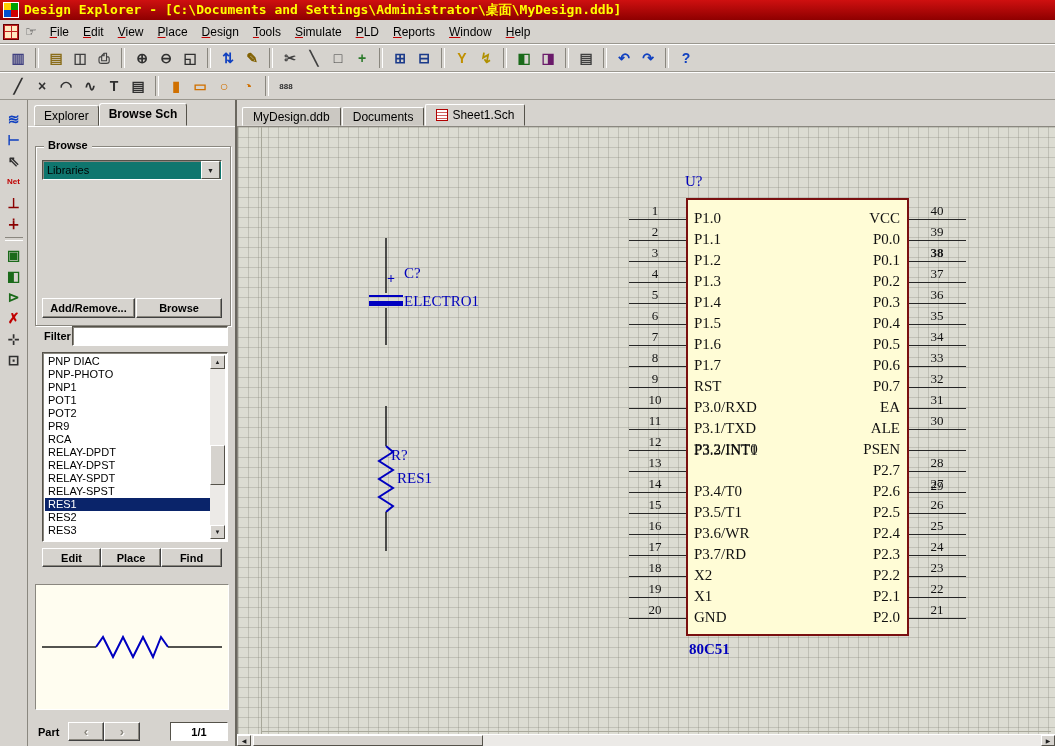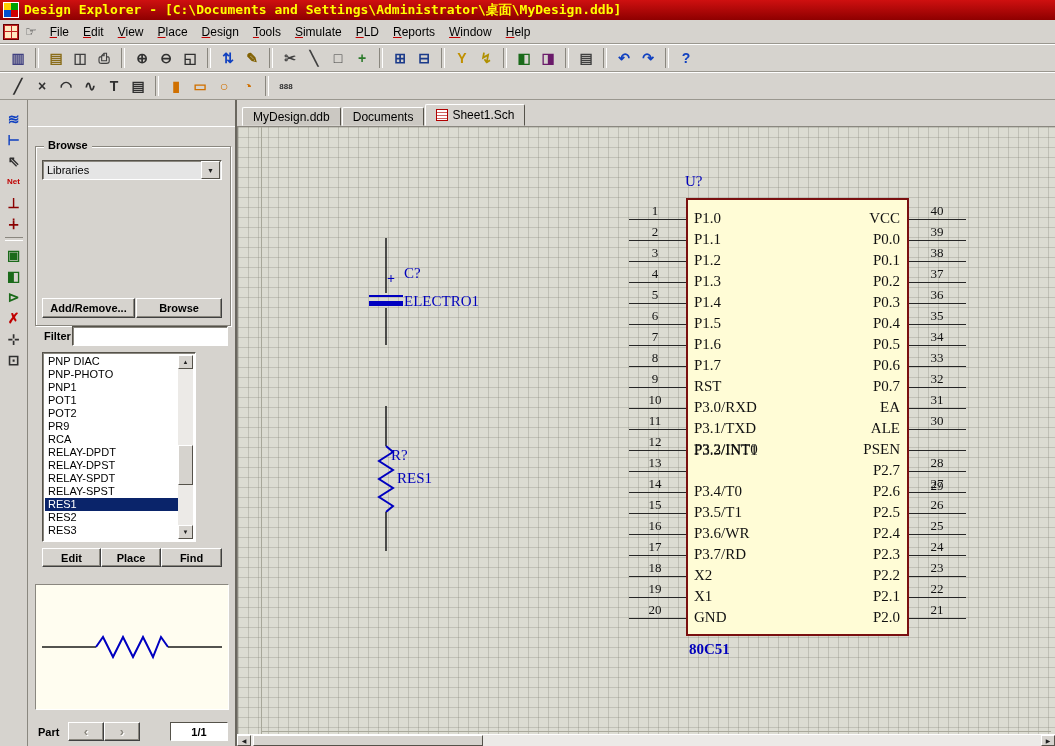--- a/index.html
+++ b/index.html
@@ -50,32 +50,32 @@
   .ptabs{position:absolute;left:6px;top:3px;display:flex;align-items:flex-end;height:23px;}
   .ptab{padding:3px 9px 2px;font-size:12px;border:1px solid;border-color:#fff #55524a #b5b2aa #fff;
     background:#cbc8c2;border-radius:3px 3px 0 0;cursor:default;}
   .ptab.active{background:#d6d3ce;font-weight:bold;border-bottom-color:#d6d3ce;padding-bottom:4px;}
   .panel-rule{position:absolute;left:0;top:26px;width:100%;border-top:1px solid #fff;}
 
   .group{position:absolute;left:7px;top:46px;width:194px;height:178px;border:1px solid #8a877f;
     box-shadow:1px 1px 0 #ffffff inset, 1px 1px 0 #ffffff;}
   .group-legend{position:absolute;top:-8px;left:8px;background:#d6d3ce;padding:0 4px;font-weight:bold;}
 
-  .combo{position:absolute;left:14px;top:60px;width:180px;height:20px;background:#e5e5e5;
+  .combo{position:absolute;left:14px;top:60px;width:180px;height:20px;background:#0f766e;
     border:1px solid;border-color:#55524a #fff #fff #55524a;box-shadow:inset 1px 1px 0 #8a877f;
     display:flex;align-items:center;box-sizing:border-box;}
   .combo .combo-value{flex:1;padding-left:4px;font-size:11px;}
   .combo .combo-btn{width:17px;height:16px;margin-right:1px;background:#d6d3ce;
     border:1px solid;border-color:#fff #55524a #55524a #fff;display:flex;align-items:center;justify-content:center;
     font-size:7px;color:#202020;}
 
   .listbox{position:absolute;background:#fff;border:1px solid;border-color:#55524a #fff #fff #55524a;
     box-shadow:inset 1px 1px 0 #8a877f;box-sizing:border-box;overflow:hidden;}
   #library-list{left:14px;top:88px;width:180px;height:104px;}
-  #component-list{left:14px;top:252px;width:154px;height:190px;}
+  #component-list{left:14px;top:252px;width:186px;height:190px;}
   .lrow{height:13px;line-height:13px;padding-left:3px;white-space:nowrap;font-size:11px;cursor:default;}
   .lrow.selected{background:#0a246a;color:#fff;}
   .list-inner{position:absolute;left:2px;top:2px;right:17px;bottom:2px;overflow:hidden;}
 
   .vscroll{position:absolute;top:2px;right:2px;bottom:2px;width:15px;background:#eceae7;}
   .sb-btn{position:absolute;left:0;width:15px;height:14px;background:#d6d3ce;
     border:1px solid;border-color:#fff #55524a #55524a #fff;display:flex;align-items:center;justify-content:center;
     font-size:6px;color:#202020;box-sizing:border-box;}
   .sb-up{top:0;}
   .sb-down{bottom:0;}
@@ -238,20 +238,24 @@
       <div class="vsep"></div>
       <div class="tbtn" style="color: rgb(26, 106, 26);">▣</div>
       <div class="tbtn" style="color: rgb(26, 106, 26);">◧</div>
       <div class="tbtn" style="color: rgb(26, 106, 26);">⊳</div>
       <div class="tbtn" style="color: rgb(192, 0, 0);">✗</div>
       <div class="tbtn" style="color: rgb(48, 48, 48);">⊹</div>
       <div class="tbtn" style="color: rgb(48, 48, 48);">⊡</div>
     </div>
 
   <div id="panel">
+    <div class="ptabs">
+      <div class="ptab">Explorer</div>
+      <div class="ptab active">Browse Sch</div>
+    </div>
     <div class="panel-rule"></div>
 
     <div class="group">
       <span class="group-legend">Browse</span>
     </div>
 
     <div class="combo">
       <span class="combo-value">Libraries</span>
       <span class="combo-btn">▼</span>
     </div>
@@ -401,21 +405,21 @@
         <div class="pinline" style="top: 491px; left: 391px;"></div>
         <div class="pinnum" style="top: 475px; left: 391px;">20</div>
         <div class="pinname" style="top: 482px; left: 456px;">GND</div>
         <div class="pinline" style="top: 92px; left: 671px;"></div>
         <div class="pinnum" style="top: 76px; left: 673px;">40</div>
         <div class="pinname right" style="top: 83px; right: 155px;">VCC</div>
         <div class="pinline" style="top: 113px; left: 671px;"></div>
         <div class="pinnum" style="top: 97px; left: 673px;">39</div>
         <div class="pinname right" style="top: 104px; right: 155px;">P0.0</div>
         <div class="pinline" style="top: 134px; left: 671px;"></div>
-        <div class="pinnum" style="top: 118px; left: 673px;">38</div>
+        <div class="pinnum" style="top: 118px; left: 673px; font-weight: bold;">38</div>
         <div class="pinname right" style="top: 125px; right: 155px;">P0.1</div>
         <div class="pinline" style="top: 155px; left: 671px;"></div>
         <div class="pinnum" style="top: 139px; left: 673px;">37</div>
         <div class="pinname right" style="top: 146px; right: 155px;">P0.2</div>
         <div class="pinline" style="top: 176px; left: 671px;"></div>
         <div class="pinnum" style="top: 160px; left: 673px;">36</div>
         <div class="pinname right" style="top: 167px; right: 155px;">P0.3</div>
         <div class="pinline" style="top: 197px; left: 671px;"></div>
         <div class="pinnum" style="top: 181px; left: 673px;">35</div>
         <div class="pinname right" style="top: 188px; right: 155px;">P0.4</div>

